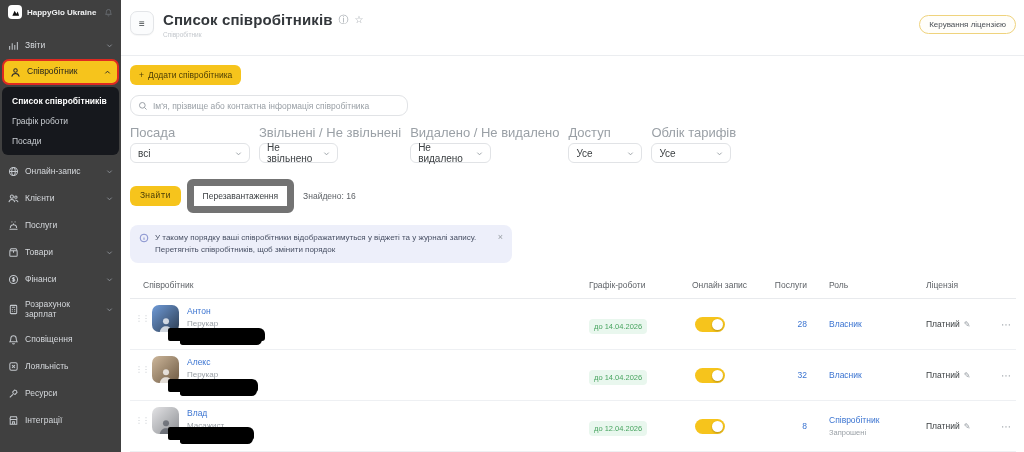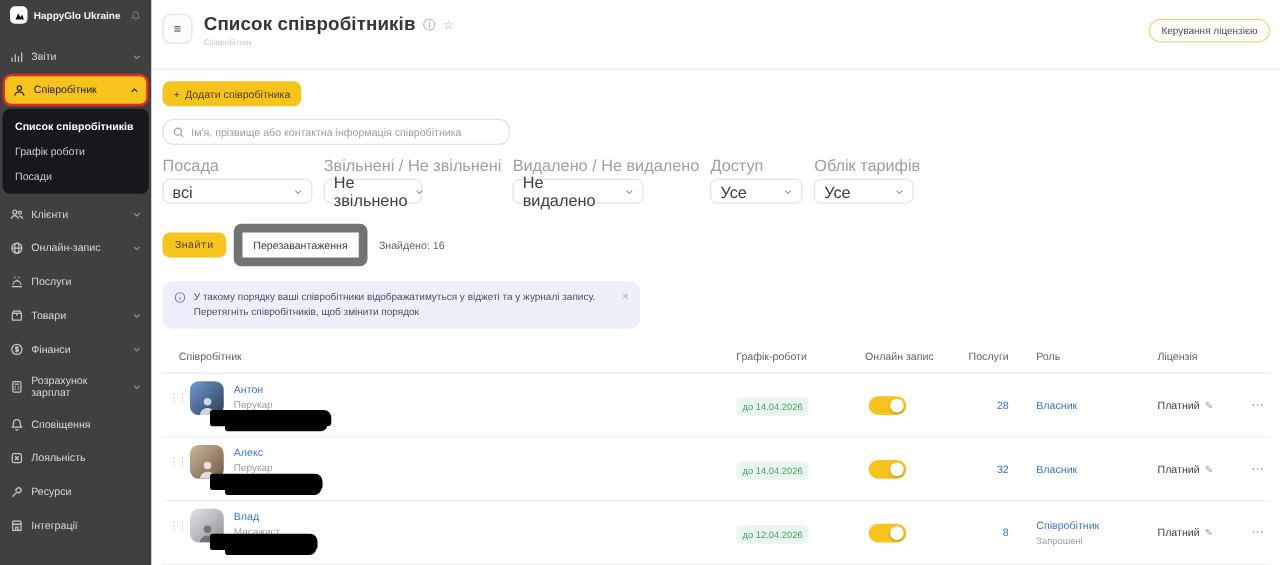--- a/index.html
+++ b/index.html
@@ -37,23 +37,23 @@
   
   .content { margin-left:121px; padding:0 8px 0 9px; }
   .add-btn { margin-top:9px; display:inline-flex; align-items:center; gap:4px; background:#f6c41c; color:#4c3e06; font-size:8.5px; border:none; border-radius:6px; padding:5px 9px; cursor:pointer; font-family:inherit; }
   .search { margin-top:10px; width:278px; height:21px; border:1px solid #e1e3e6; border-radius:9px; display:flex; align-items:center; padding:0 7px; gap:5px; color:#9aa0a6; }
   .search svg { flex:none; }
   .search input { border:none; outline:none; width:100%; font-size:8.5px; color:#3c4043; font-family:inherit; background:transparent; }
   .search input::placeholder { color:#9aa0a6; }
 
   .filters { display:flex; gap:9px; margin-top:9px; }
   .filter-label { font-size:13px; color:#9aa0a6; margin-bottom:3px; }
-  .select { height:20px; border:1px solid #e1e3e6; border-radius:6px; display:flex; align-items:center; padding:0 7px; font-size:13px; color:#3c4043; cursor:pointer; background:#fff; }
+  .select { height:20px; border:1px solid #e1e3e6; border-radius:6px; display:flex; align-items:center; padding:0 7px; font-size:10px; color:#3c4043; cursor:pointer; background:#fff; }
   .select .schev { color:#9aa0a6; margin-left:auto; display:flex; padding-left:6px; }
-  .w1{width:120px}.w2{width:79px}.w3{width:105px}.w4{width:74px}.w5{width:80px}
+  .w1{width:120px}.w2{width:79px}.w3{width:81px}.w4{width:74px}.w5{width:80px}
 
   .actions { display:flex; align-items:center; gap:6px; margin-top:16px; }
   .find-btn { background:#f6c41c; color:#4c3e06; font-size:8.5px; border:none; border-radius:6px; padding:5px 10px; cursor:pointer; font-family:Liberation Mono, monospace; }
   .reload-btn { background:#fff; color:#3c4043; font-size:8.5px; border:7px solid #737373; border-radius:6px; padding:5px 9px; cursor:pointer; font-family:inherit; }
   .found { font-size:8.5px; color:#5f6368; margin-left:3px; }
 
   .banner { margin-top:12px; width:382px; background:#edeffa; border-radius:8px; padding:7px 9px; display:flex; gap:6px; align-items:flex-start; }
   .banner .btext { font-size:8px; color:#474f63; line-height:1.5; }
   .banner .bclose { margin-left:4px; color:#9aa0a6; font-size:9px; cursor:pointer; line-height:1; padding-top:1px; }
   .banner .binfo { flex:none; padding-top:1px; }
@@ -145,42 +145,42 @@
 
       <div class="submenu">
         <div class="submenu-item active">Список співробітників</div>
         <div class="submenu-item">Графік роботи</div>
         <div class="submenu-item">Посади</div>
       </div>
 
       <div class="nav-item">
         <span class="nicon">
             <svg width="11" height="11" viewBox="0 0 12 12" fill="none" stroke="currentColor" stroke-width="1.1">
+              <circle cx="6" cy="6" r="4.4"></circle>
+              <ellipse cx="6" cy="6" rx="1.9" ry="4.4"></ellipse>
+              <path d="M1.6 6h8.8"></path>
+            </svg>
+          </span>
+        <span class="nlabel">Онлайн-запис</span>
+        <span class="chev">
+            <svg width="7" height="7" viewBox="0 0 8 8" fill="none" stroke="currentColor" stroke-width="1.1">
+              <path d="M1.5 3l2.5 2.5L6.5 3"></path>
+            </svg>
+          </span>
+      </div>
+
+      <div class="nav-item">
+        <span class="nicon">
+            <svg width="11" height="11" viewBox="0 0 12 12" fill="none" stroke="currentColor" stroke-width="1.1">
               <circle cx="4.2" cy="4" r="1.7"></circle>
               <circle cx="8.6" cy="4.5" r="1.3"></circle>
               <path d="M1 10c.5-2 1.7-2.9 3.2-2.9S6.9 8 7.4 10M8 7.6c1.4 0 2.5.8 3 2.4"></path>
             </svg>
           </span>
         <span class="nlabel">Клієнти</span>
-        <span class="chev">
-            <svg width="7" height="7" viewBox="0 0 8 8" fill="none" stroke="currentColor" stroke-width="1.1">
-              <path d="M1.5 3l2.5 2.5L6.5 3"></path>
-            </svg>
-          </span>
-      </div>
-
-      <div class="nav-item">
-        <span class="nicon">
-            <svg width="11" height="11" viewBox="0 0 12 12" fill="none" stroke="currentColor" stroke-width="1.1">
-              <circle cx="6" cy="6" r="4.4"></circle>
-              <ellipse cx="6" cy="6" rx="1.9" ry="4.4"></ellipse>
-              <path d="M1.6 6h8.8"></path>
-            </svg>
-          </span>
-        <span class="nlabel">Онлайн-запис</span>
         <span class="chev">
             <svg width="7" height="7" viewBox="0 0 8 8" fill="none" stroke="currentColor" stroke-width="1.1">
               <path d="M1.5 3l2.5 2.5L6.5 3"></path>
             </svg>
           </span>
       </div>
 
       <div class="nav-item">
         <span class="nicon">
             <svg width="11" height="11" viewBox="0 0 12 12" fill="none" stroke="currentColor" stroke-width="1.1">

